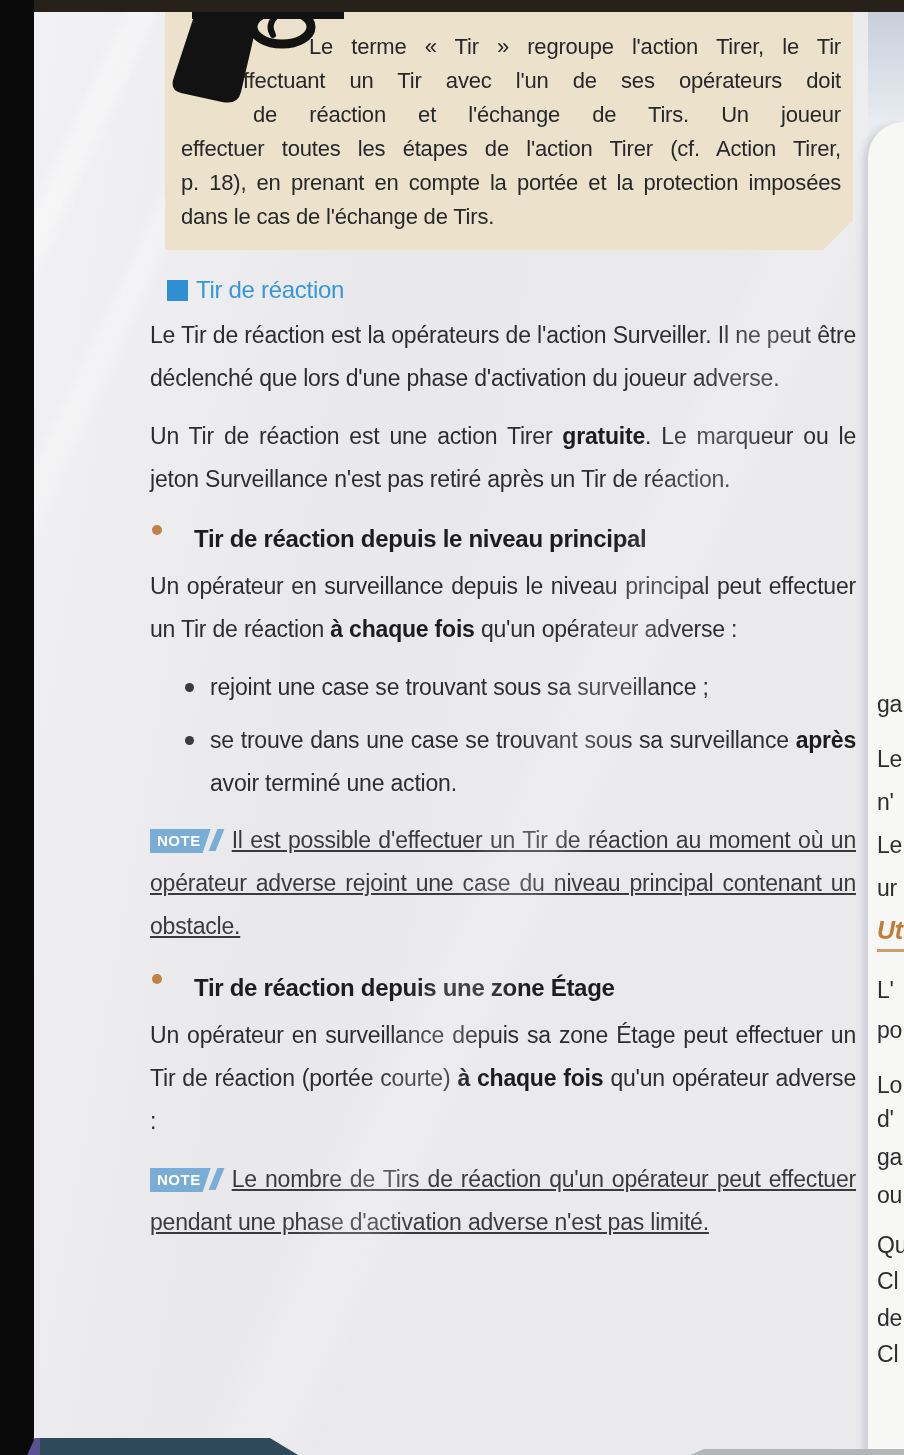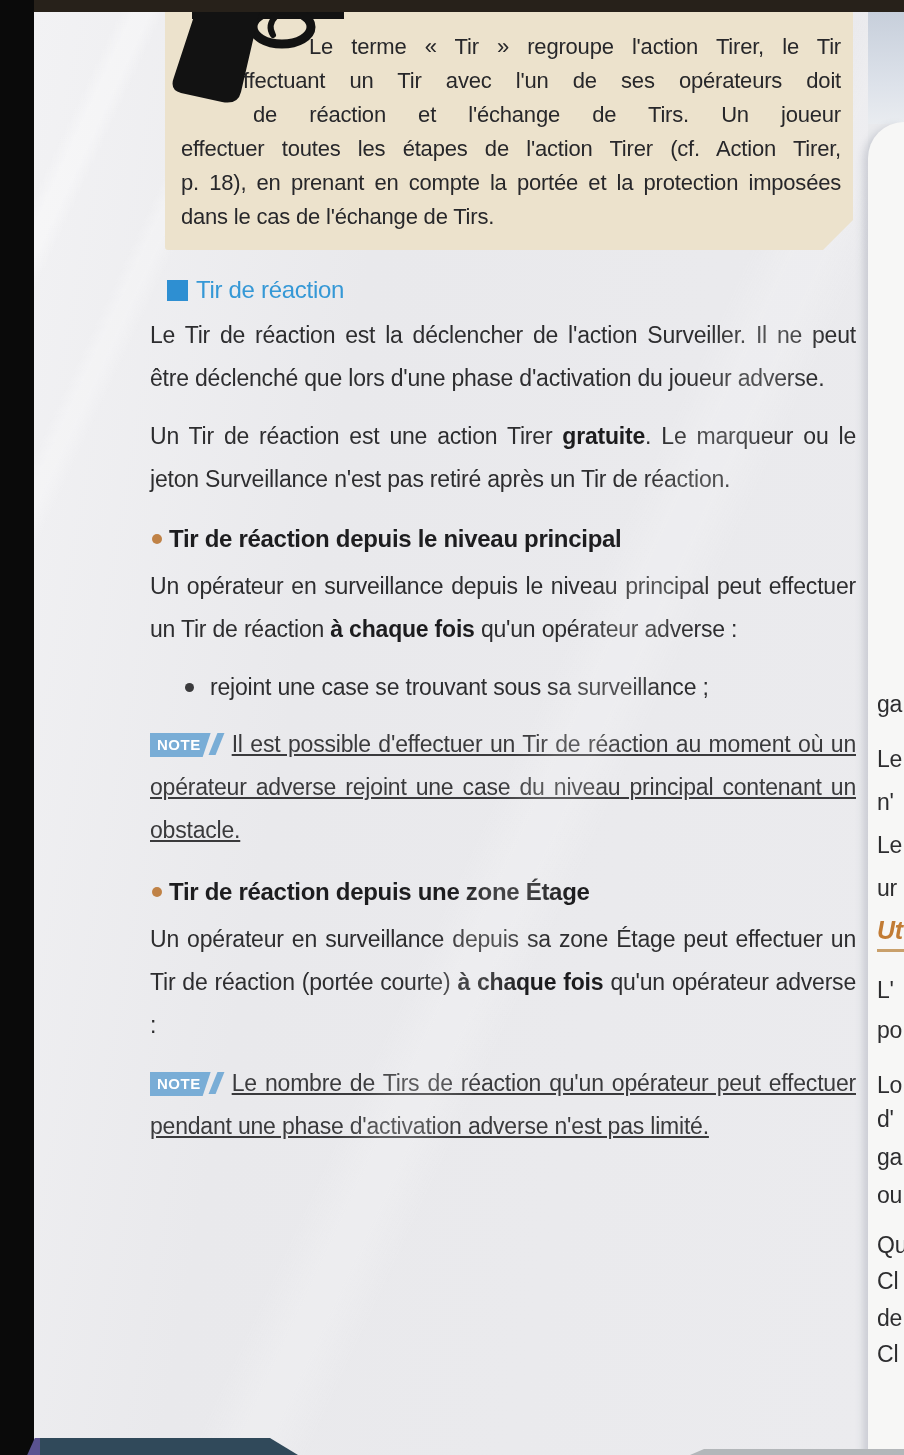--- a/index.html
+++ b/index.html
@@ -48,21 +48,21 @@
   
   .section-header{display:flex;align-items:center;margin:26px 0 10px 17px;}
   .blue-square{width:21px;height:21px;background:#2e8fd2;margin-right:8px;flex:0 0 auto;}
   .section-title{color:#3598d6;font-size:24px;letter-spacing:-0.3px;}
 
   
   .para{margin:0 0 15px 0;}
   .para-last{margin-bottom:26px;}
 
   
-  .subhead{display:flex;align-items:center;margin:24px 0 12px 2px;}
+  .subhead{display:flex;margin:24px 0 12px 2px;gap:25px;}
   .tan-dot{width:10px;height:10px;border-radius:50%;background:#c08246;margin-right:7px;flex:0 0 auto;}
   .subhead-text{font-size:24px;font-weight:bold;color:#1d1d1f;letter-spacing:-0.3px;}
 
   
   .blist{margin:8px 0 14px 0;}
   .blist .li{display:flex;margin:0 0 10px 35px;}
   .li-dot{width:9px;height:9px;border-radius:50%;background:#3b3b3d;margin:17px 16px 0 0;flex:0 0 auto;}
   .li-text{flex:1;}
 
   
@@ -123,32 +123,36 @@
     <ellipse cx="118" cy="27" rx="29" ry="17" fill="none" stroke="#121212" stroke-width="9"></ellipse>
     <path d="M112,16 q-9,9 -3,19" fill="none" stroke="#121212" stroke-width="6" stroke-linecap="round"></path>
     <path d="M34,4 L96,10 L77,92 Q74,105 58,102 L17,93 Q5,90 10,77 Z" fill="#121212"></path>
   </svg>
 
   <div class="section-header">
     <span class="blue-square"></span>
     <span class="section-title">Tir de réaction</span>
   </div>
 
-  <div class="body-text para"><span>Le Tir de réaction est la déclencher de l'action Surveiller. Il ne peut être déclenché que lors d'une phase d'activation du joueur adverse.</span></div>
+  <div class="body-text para"><span>Le Tir de réaction est la opérateurs de l'action Surveiller. Il ne peut être déclenché que lors d'une phase d'activation du joueur adverse.</span></div>
   <div class="body-text para"><span>Un Tir de réaction est une action Tirer </span><b>gratuite</b><span>. Le marqueur ou le jeton Surveillance n'est pas retiré après un Tir de réaction.</span></div>
 
   <div class="subhead">
     <span class="tan-dot"></span>
     <span class="subhead-text">Tir de réaction depuis le niveau principal</span>
   </div>
   <div class="body-text para"><span>Un opérateur en surveillance depuis le niveau principal peut effectuer un Tir de réaction </span><b>à chaque fois</b><span> qu'un opérateur adverse :</span></div>
   <div class="blist body-text">
       <div class="li">
         <span class="li-dot"></span>
         <span class="li-text"><span>rejoint une case se trouvant sous sa surveillance ;</span></span>
+      </div>
+      <div class="li">
+        <span class="li-dot"></span>
+        <span class="li-text"><span>se trouve dans une case se trouvant sous sa surveillance </span><b>après</b><span> avoir terminé une action.</span></span>
       </div>
     </div>
   <div class="body-text note">
     <span class="note-badge">NOTE</span><span class="note-slash"></span><span><span>Il est possible d'effectuer un Tir de réaction au moment où un opérateur adverse rejoint une case du niveau principal contenant un obstacle.</span></span>
   </div>
 
   <div class="subhead note-sub2">
     <span class="tan-dot"></span>
     <span class="subhead-text">Tir de réaction depuis une zone Étage</span>
   </div>

